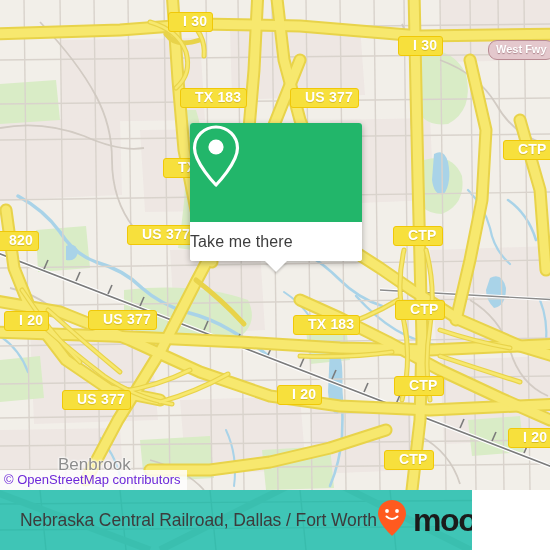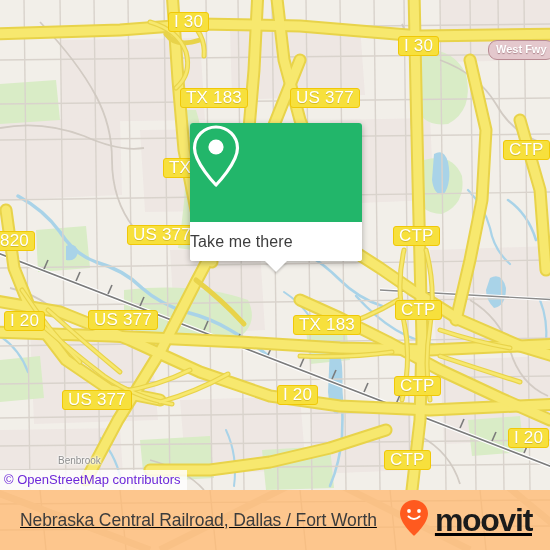--- a/index.html
+++ b/index.html
@@ -17,24 +17,24 @@
   }
   #map svg{position:absolute;left:0;top:0;}
 
   
   .shield{
     position:absolute;
     background:#f7e03c;
     border:1.5px solid #f0c808;
     border-radius:3px;
     color:#ffffff;
-    font-weight:normal;
-    font-size:17px;
+    font-weight:bold;
+    font-size:14px;
     line-height:15px;
-    padding:1px 5px 2px 5px;
+    padding:1px 5px 2px 14px;
     white-space:nowrap;
     text-shadow:0 1px 0 rgba(150,120,0,.35);
     letter-spacing:.2px;
     box-sizing:border-box;
   }
   
   .fwybadge{
     position:absolute;
     background:#e4c8cd;
     border:1.5px solid #b98b93;
@@ -44,21 +44,21 @@
     font-size:11px;
     line-height:15px;
     padding:1px 7px 2px 7px;
     white-space:nowrap;
     text-shadow:0 1px 1px rgba(120,70,80,.5);
   }
   
   .placename{
     position:absolute;
     color:#8d8d8d;
-    font-size:10px;
+    font-size:17px;
     white-space:nowrap;
     text-shadow:0 0 3px #fff,0 0 3px #fff,0 0 2px #fff;
   }
 
   
   #attrib{
     position:absolute;left:0;bottom:0;
     background:rgba(255,255,255,.82);
     color:#6d28d9;
     font-size:13px;
@@ -96,24 +96,23 @@
     position:absolute;left:50%;bottom:-11px;margin-left:-11px;
     width:0;height:0;
     border-left:11px solid transparent;
     border-right:11px solid transparent;
     border-top:11px solid #ffffff;
     filter:drop-shadow(0 2px 1px rgba(0,0,0,.18));
   }
 
   
   #footer{
-    position:absolute;left:0;top:490px;width:550px;height:60px;
-    background:#fdba74;
+    position:absolute;left:0;top:490px;width:472px;height:60px;
+    background:#14b8a6;
     overflow:hidden;
-    text-decoration:underline;
   }
   #footer-watermark{
     position:absolute;left:0;top:0;width:550px;height:60px;
     opacity:.18;
   }
   #footer-inner{
     position:relative;width:100%;height:100%;
     display:flex;align-items:center;justify-content:space-between;
     padding:0 18px 0 20px;box-sizing:border-box;
   }

